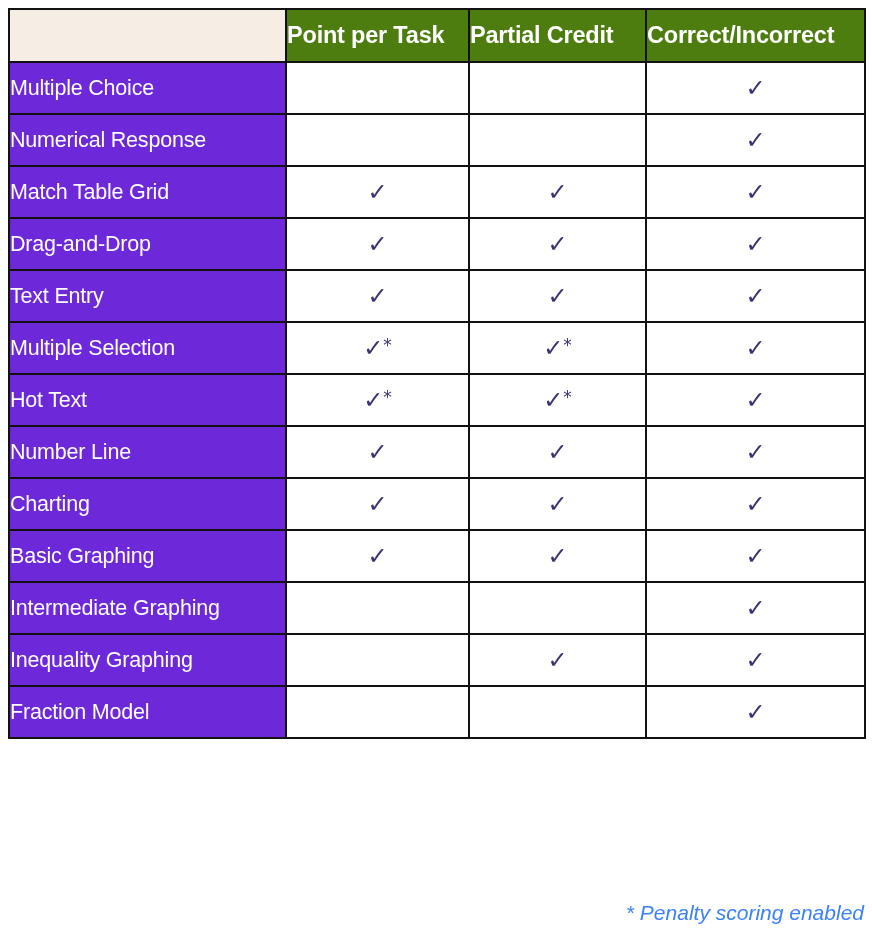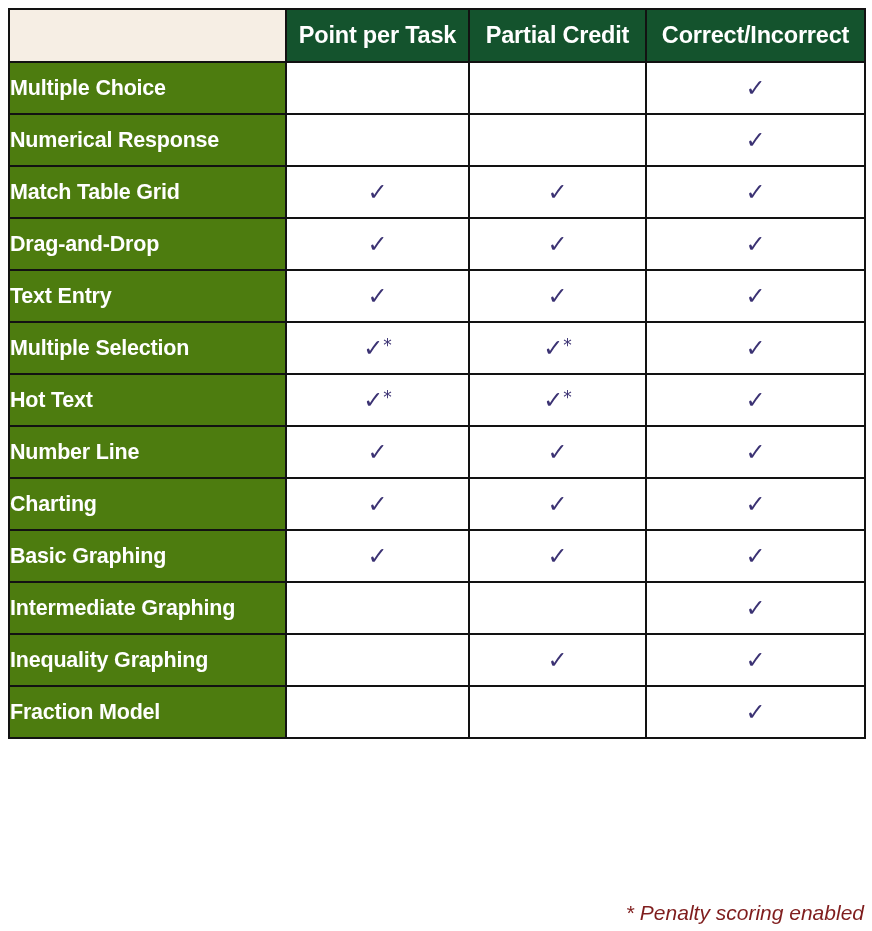--- a/index.html
+++ b/index.html
@@ -45,38 +45,38 @@
   }
 
   
   tr.head-row th {
     height: 51px;
   }
   th.corner-cell {
     background: #f6eee4;
   }
   th.col-head {
-    background: #14532d;
+    background: #4d7c0f;
     color: #ffffff;
     font-size: 23.5px;
     font-weight: bold;
     letter-spacing: -0.2px;
-    text-align: center;
+    text-align: left;
     white-space: nowrap;
   }
 
   
   tr.type-row td {
     height: 50px;
   }
   td.row-label {
-    background: #4d7c0f;
+    background: #6d28d9;
     color: #ffffff;
     font-size: 21.5px;
-    font-weight: bold;
+    font-weight: normal;
     letter-spacing: -0.2px;
     text-align: left;
     padding-left: 14px;
     white-space: nowrap;
   }
   td.mark-cell {
     background: #ffffff;
     text-align: center;
     color: #3b3273;
   }
@@ -99,21 +99,21 @@
     height: 1px;
   }
 
   
   .footnote {
     position: absolute;
     right: 8px;
     top: 901px;
     font-size: 21px;
     font-style: italic;
-    color: #7f1d1d;
+    color: #3b82f6;
     white-space: nowrap;
     font-family: "Liberation Sans", sans-serif;
   }
 </style>
 </head>
 <body>
 
 <div class="page">
 
   <div class="matrix-wrap">

